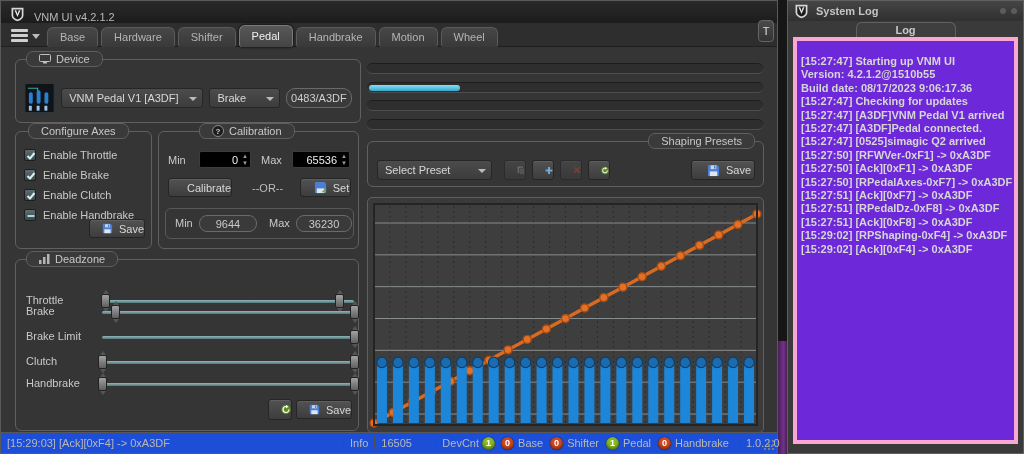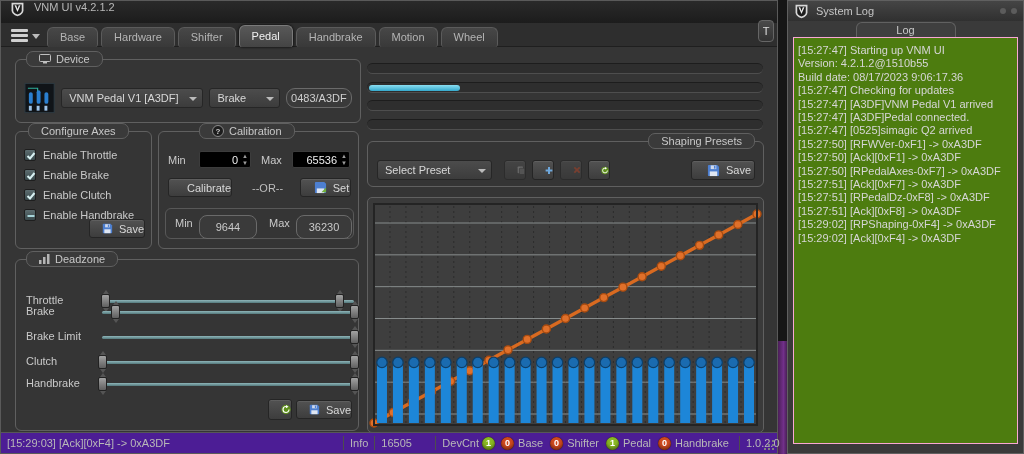--- a/index.html
+++ b/index.html
@@ -4,27 +4,27 @@
 <style>
   * { box-sizing: border-box; margin: 0; padding: 0; }
   html,body { width:1024px; height:454px; background:#141414; overflow:hidden;
               font-family:"Liberation Sans", sans-serif; }
   #app { position:relative; width:1024px; height:454px; background:#161616; }
 
   
   .main-window { position:absolute; left:0; top:0; width:778px; height:454px;
     background:#353535; border:1px solid #5a5a5a; }
   .log-window { position:absolute; left:787px; top:0; width:237px; height:454px;
-    background:#3a3a3a; border:1px solid #606060; }
+    background:#3a3a3a; border:1px solid #606060;font-weight:bold; }
   .purple-strip { position:absolute; left:778px; top:341px; width:10px; height:113px;
     background:linear-gradient(90deg,#4a1f57,#72308a 55%,#3c1a46); }
 
   
   .titlebar { position:absolute; left:0; top:0; right:0; height:22px;
-    background:linear-gradient(#2a2a2a,#1c1c1c); display:flex; align-items:flex-start; padding-left:8px; }
+    background:linear-gradient(#2a2a2a,#1c1c1c); display:flex; align-items:flex-end; padding-left:8px; }
   .title-text { color:#b9b9b9; font-size:11px; margin-left:8px; }
   .logo { width:17px; height:17px; }
   .menubar { position:absolute; left:0; top:22px; right:0; height:24px;
     background:#2e2e2e; border-bottom:1px solid #1f1f1f; }
   .hamburger { position:absolute; left:10px; top:4px; width:26px; height:16px; cursor:pointer; }
   .hamburger .bar { height:3px; background:#cfcfcf; margin:2px 0; width:17px; border-radius:1px; }
   .ham-caret { position:absolute; left:31px; top:11px; width:0; height:0;
     border-left:4px solid transparent; border-right:4px solid transparent; border-top:5px solid #bbb; }
   .tab-bar { position:absolute; left:46px; top:2px; display:flex; gap:3px; align-items:flex-end; height:22px; }
   .tab { background:linear-gradient(#474747,#393939); border:1px solid #5b5b5b; border-bottom:none;
@@ -62,21 +62,21 @@
   .btn { background:linear-gradient(#525252,#3d3d3d); border:1px solid #252525; border-radius:3px;
     color:#d9d9d9; font-size:11px; display:inline-flex; align-items:center; justify-content:center;
     gap:6px; cursor:pointer; box-shadow:inset 0 1px 0 rgba(255,255,255,.08);padding-left:12px; }
   .icon-btn { width:22px; height:20px; }
   .floppy { width:13px; height:13px; }
 
   
   .spin { background:#000; border:1px solid #3c3c3c; border-radius:2px; height:17px; color:#eee;
     font-size:11px; display:flex; align-items:center; justify-content:flex-end; padding-right:12px; position:relative; }
   .spin .arrows { position:absolute; right:2px; top:1px; color:#9a9a9a; font-size:6px; line-height:7px; text-align:center; }
-  .pill { border:1px solid #6a6a6a; border-radius:8px; background:#3a3a3a; height:24px; color:#c9c9c9;
+  .pill { border:1px solid #6a6a6a; border-radius:8px; background:#3a3a3a; height:17px; color:#c9c9c9;
     font-size:11px; display:flex; align-items:center; justify-content:center; }
   .cal-label { color:#c9c9c9; font-size:11px; position:absolute; }
   .inner-box { position:absolute; border:1px solid #585858; border-radius:6px; }
 
   
   .slider-row { position:absolute; left:8px; right:8px; height:18px; }
   .slider-label { position:absolute; left:2px; top:2px; color:#c9c9c9; font-size:11px; }
   .slider-track-wrap { position:absolute; left:78px; width:252px; top:0; height:18px; }
   .slider-track { position:absolute; left:0; right:0; top:8px; height:3px;
     background:linear-gradient(#8fb6ba,#54797c); border-radius:2px; }
@@ -94,39 +94,39 @@
     background:linear-gradient(#8adef2,#35a9cc); }
 
   
   .preset-row { position:absolute; left:9px; top:18px; right:8px; display:flex; align-items:center; gap:6px; }
 
   
   .chart-panel { position:absolute; left:366px; top:196px; width:397px; height:236px;
     border:1px solid #606060; border-radius:5px; background:#3a3a3a; }
 
   
-  .statusbar { position:absolute; left:0; bottom:0; right:0; height:21px; background:#4c1d95;
+  .statusbar { position:absolute; left:0; bottom:0; right:0; height:21px; background:#1d4ed8;
     border-top:1px solid #575757; display:flex; align-items:center; font-size:11px; color:#b8b8b8; }
   .sb-sep { width:1px; height:14px; background:#272727; border-right:1px solid #4d4d4d; margin:0 6px; }
   .badge { display:inline-flex; width:13px; height:13px; border-radius:50%; color:#fff; font-size:9px;
     font-weight:bold; align-items:center; justify-content:center; margin:0 3px;
     box-shadow:inset 0 -2px 3px rgba(0,0,0,.4), 0 0 1px #000; }
   .grip { position:absolute; right:2px; bottom:2px; width:12px; height:12px; cursor:nwse-resize; }
 
   
   .log-titlebar { position:absolute; left:0; top:0; right:0; height:20px;
     background:linear-gradient(#454545,#303030); display:flex; align-items:center; padding-left:5px; }
   .log-title-text { color:#c5c5c5; font-size:11px; margin-left:6px; }
   .log-win-dots { position:absolute; right:6px; top:7px; display:flex; gap:5px; }
   .log-win-dots span { width:6px; height:6px; border-radius:50%; background:#5c5c5c; }
   .log-tab { position:absolute; left:50%; transform:translateX(-50%); top:21px; width:100px; height:15px;
     background:#3f3f3f; border:1px solid #616161; border-bottom:none; border-radius:6px 6px 0 0;
     color:#c9c9c9; font-size:11px; text-align:center; line-height:14px; cursor:pointer; }
-  .log-content { position:absolute; left:5px; right:5px; top:36px; bottom:9px; background:#4d7c0f;
-    border:1px solid #f9a8d4; padding:6px 4px; overflow:hidden; }
+  .log-content { position:absolute; left:5px; right:5px; top:36px; bottom:9px; background:#6d28d9;
+    border:4px solid #f9a8d4; padding:14px 4px; overflow:hidden; }
   .log-line { color:#d6d6d6; font-size:11px; line-height:13.4px; white-space:nowrap; }
 </style>
 </head>
 <body>
 
 <div id="app">
 
   <div class="purple-strip"></div>
 
   <div class="main-window">

